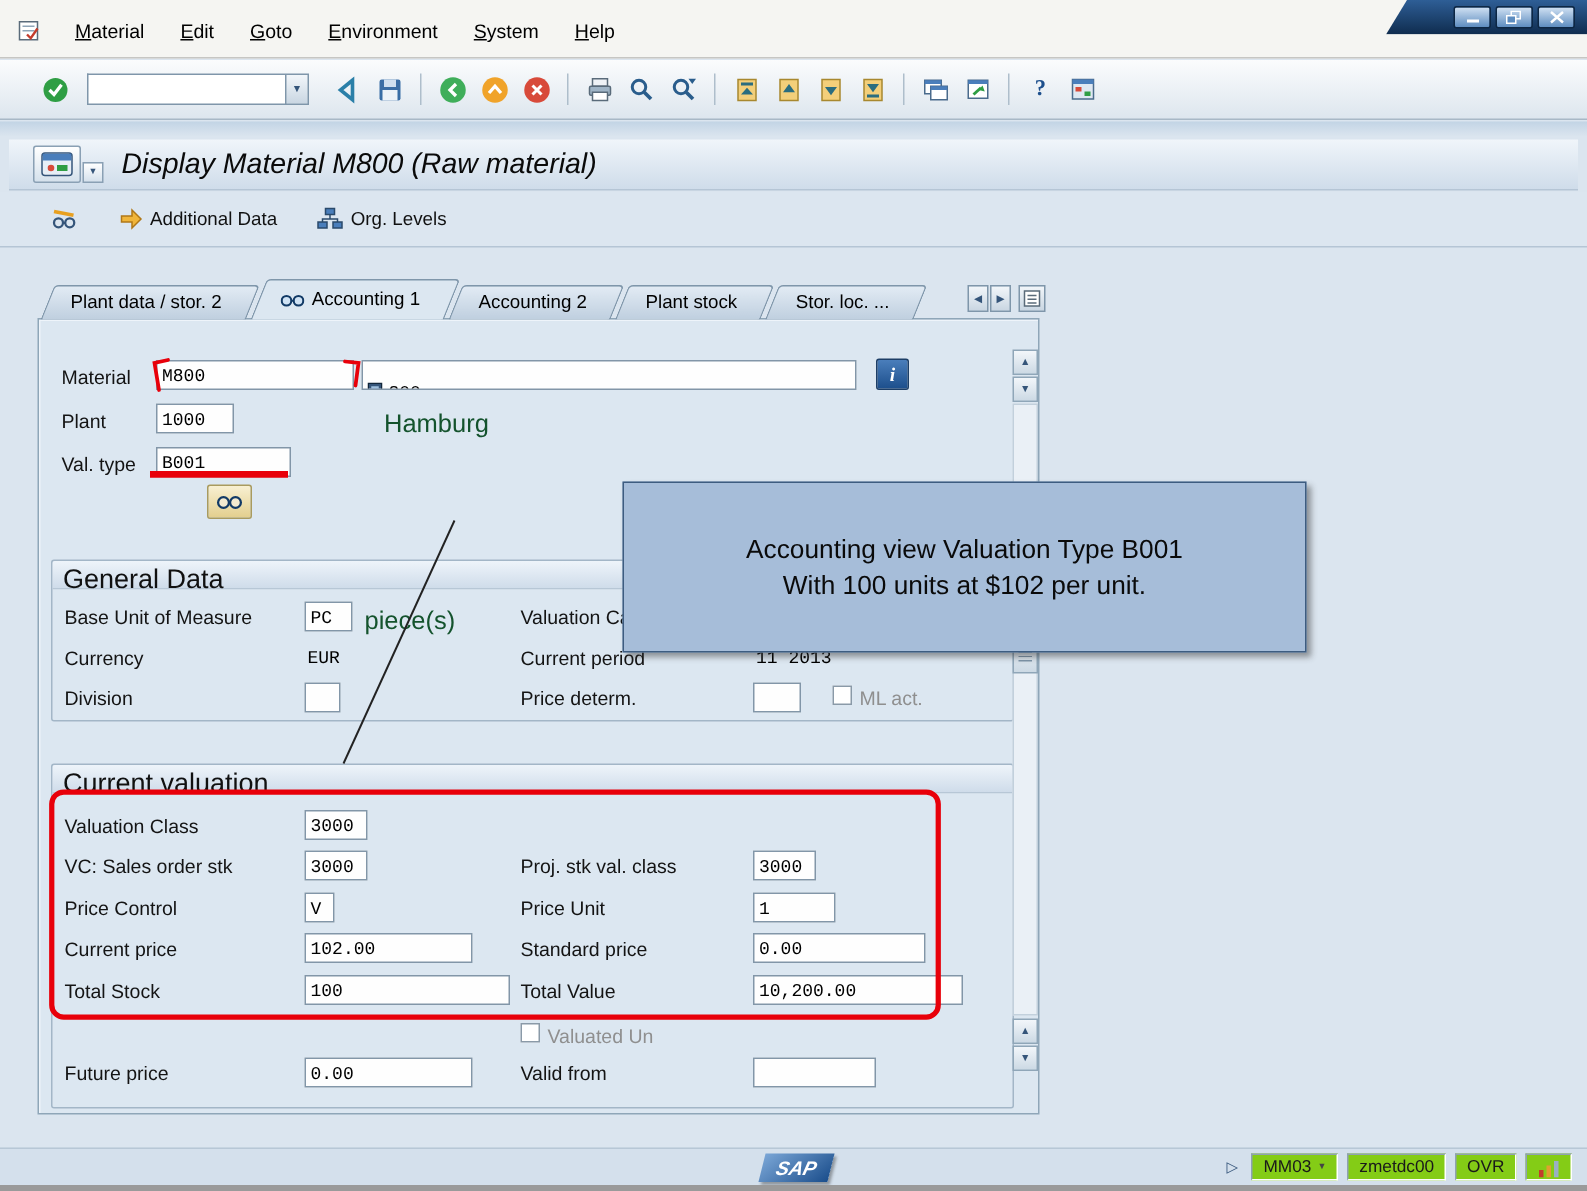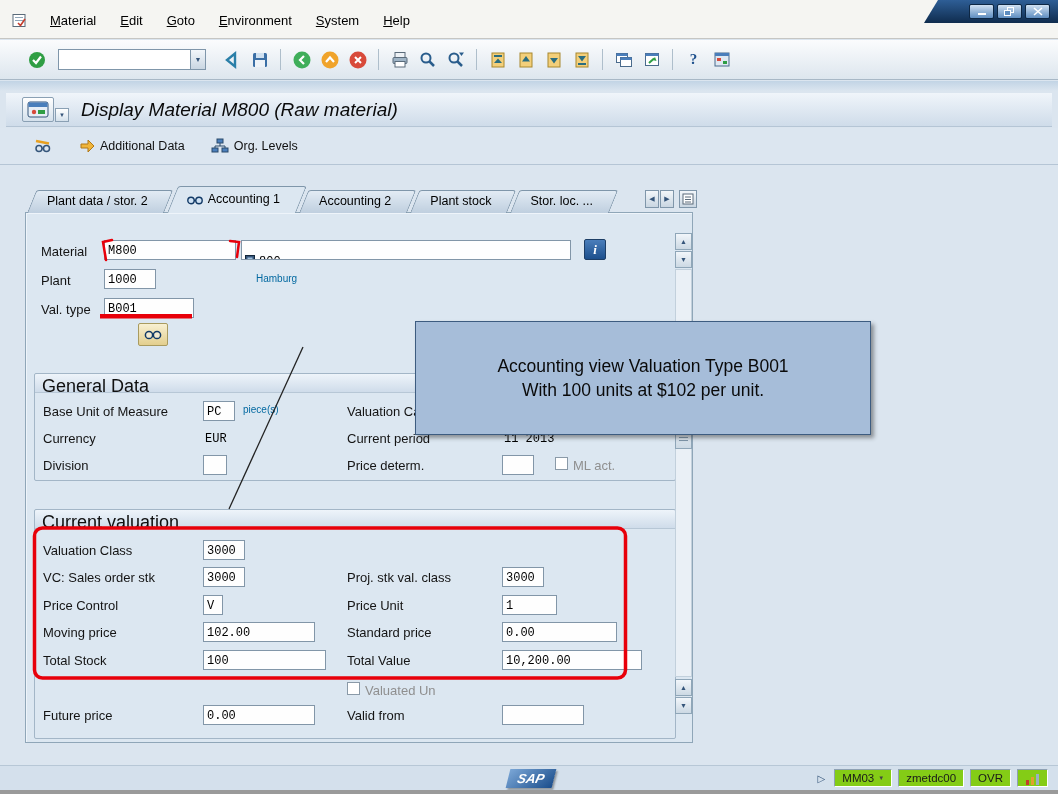--- a/index.html
+++ b/index.html
@@ -62,21 +62,21 @@
     background:linear-gradient(#f2f6fa,#c9d6e2); display:flex; align-items:center; justify-content:center; }
   .tc-page { width:18px; height:18px; margin-left:4px; }
 
   
   .content-panel { position:absolute; top:212px; left:25px; width:668px; height:531px;
     background:#dce7f1; border:1px solid #8fa6b8; box-shadow:inset 1px 1px 0 #eef4fa; }
   .lbl { position:absolute; font-size:13px; color:#141414; white-space:nowrap; }
   .fld { position:absolute; height:20px; background:#fefefe; border:1px solid #8296a8;
     font:12px "Liberation Mono",monospace; color:#000; padding:3px 3px 0; white-space:nowrap; overflow:hidden; }
   .val { position:absolute; font:12px "Liberation Mono",monospace; color:#000; white-space:nowrap; }
-  .txt { position:absolute; font-size:10px; color:#0369a1; white-space:nowrap;text-align:center; }
+  .txt { position:absolute; font-size:17px; color:#14532d; white-space:nowrap;text-align:center; }
   .cb { position:absolute; width:13px; height:13px; background:#fff; border:1px solid #8a9aa8; }
   .dislbl { color:#8f8f8f; }
 
   .group { position:absolute; border:1px solid #a3b6c7; background:#dce7f1; border-radius:2px; }
   .group-hd { height:19px; background:linear-gradient(#eef4fa,#cfdcea); border-bottom:1px solid #b7c7d6;
     font-size:18px; padding:2px 7px; color:#101010; border-radius:2px 2px 0 0; }
 
   .iconbtn { position:absolute; border:1px solid #a99b5f; border-radius:2px;
     background:linear-gradient(#f8f0d2,#e3cf8e); display:flex; align-items:center; justify-content:center; }
   .infobtn { position:absolute; width:22px; height:21px; border:1px solid #1d3e66; border-radius:2px;
@@ -410,27 +410,27 @@
       <span class="lbl" style="left:8px;top:60px">VC: Sales order stk</span>
       <span class="fld" style="left:168px;top:57px;width:42px">3000</span>
       <span class="lbl" style="left:312px;top:60px">Proj. stk val. class</span>
       <span class="fld" style="left:467px;top:57px;width:42px">3000</span>
 
       <span class="lbl" style="left:8px;top:88px">Price Control</span>
       <span class="fld" style="left:168px;top:85px;width:20px">V</span>
       <span class="lbl" style="left:312px;top:88px">Price Unit</span>
       <span class="fld" style="left:467px;top:85px;width:55px">1</span>
 
-      <span class="lbl" style="left:8px;top:115px">Moving price</span>
+      <span class="lbl" style="left:8px;top:115px">Current price</span>
       <span class="fld" style="left:168px;top:112px;width:112px">102.00</span>
       <span class="lbl" style="left:312px;top:115px">Standard price</span>
       <span class="fld" style="left:467px;top:112px;width:115px">0.00</span>
 
       <span class="lbl" style="left:8px;top:143px">Total Stock</span>
-      <span class="fld" style="left:168px;top:140px;width:123px">100</span>
+      <span class="fld" style="left:168px;top:140px;width:137px">100</span>
       <span class="lbl" style="left:312px;top:143px">Total Value</span>
       <span class="fld" style="left:467px;top:140px;width:140px">10,200.00</span>
 
       <span class="cb" style="left:312px;top:172px"></span>
       <span class="lbl dislbl" style="left:330px;top:173px">Valuated Un</span>
 
       <span class="lbl" style="left:8px;top:198px">Future price</span>
       <span class="fld" style="left:168px;top:195px;width:112px">0.00</span>
       <span class="lbl" style="left:312px;top:198px">Valid from</span>
       <span class="fld" style="left:467px;top:195px;width:82px"></span>

